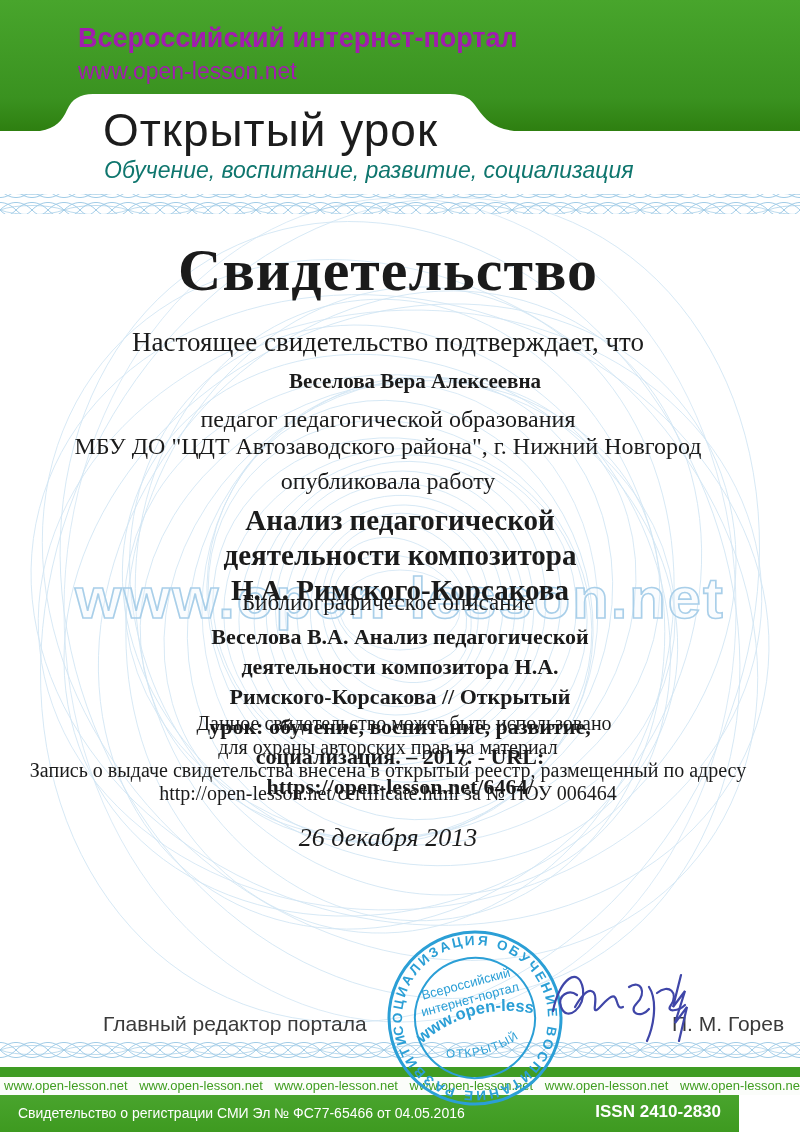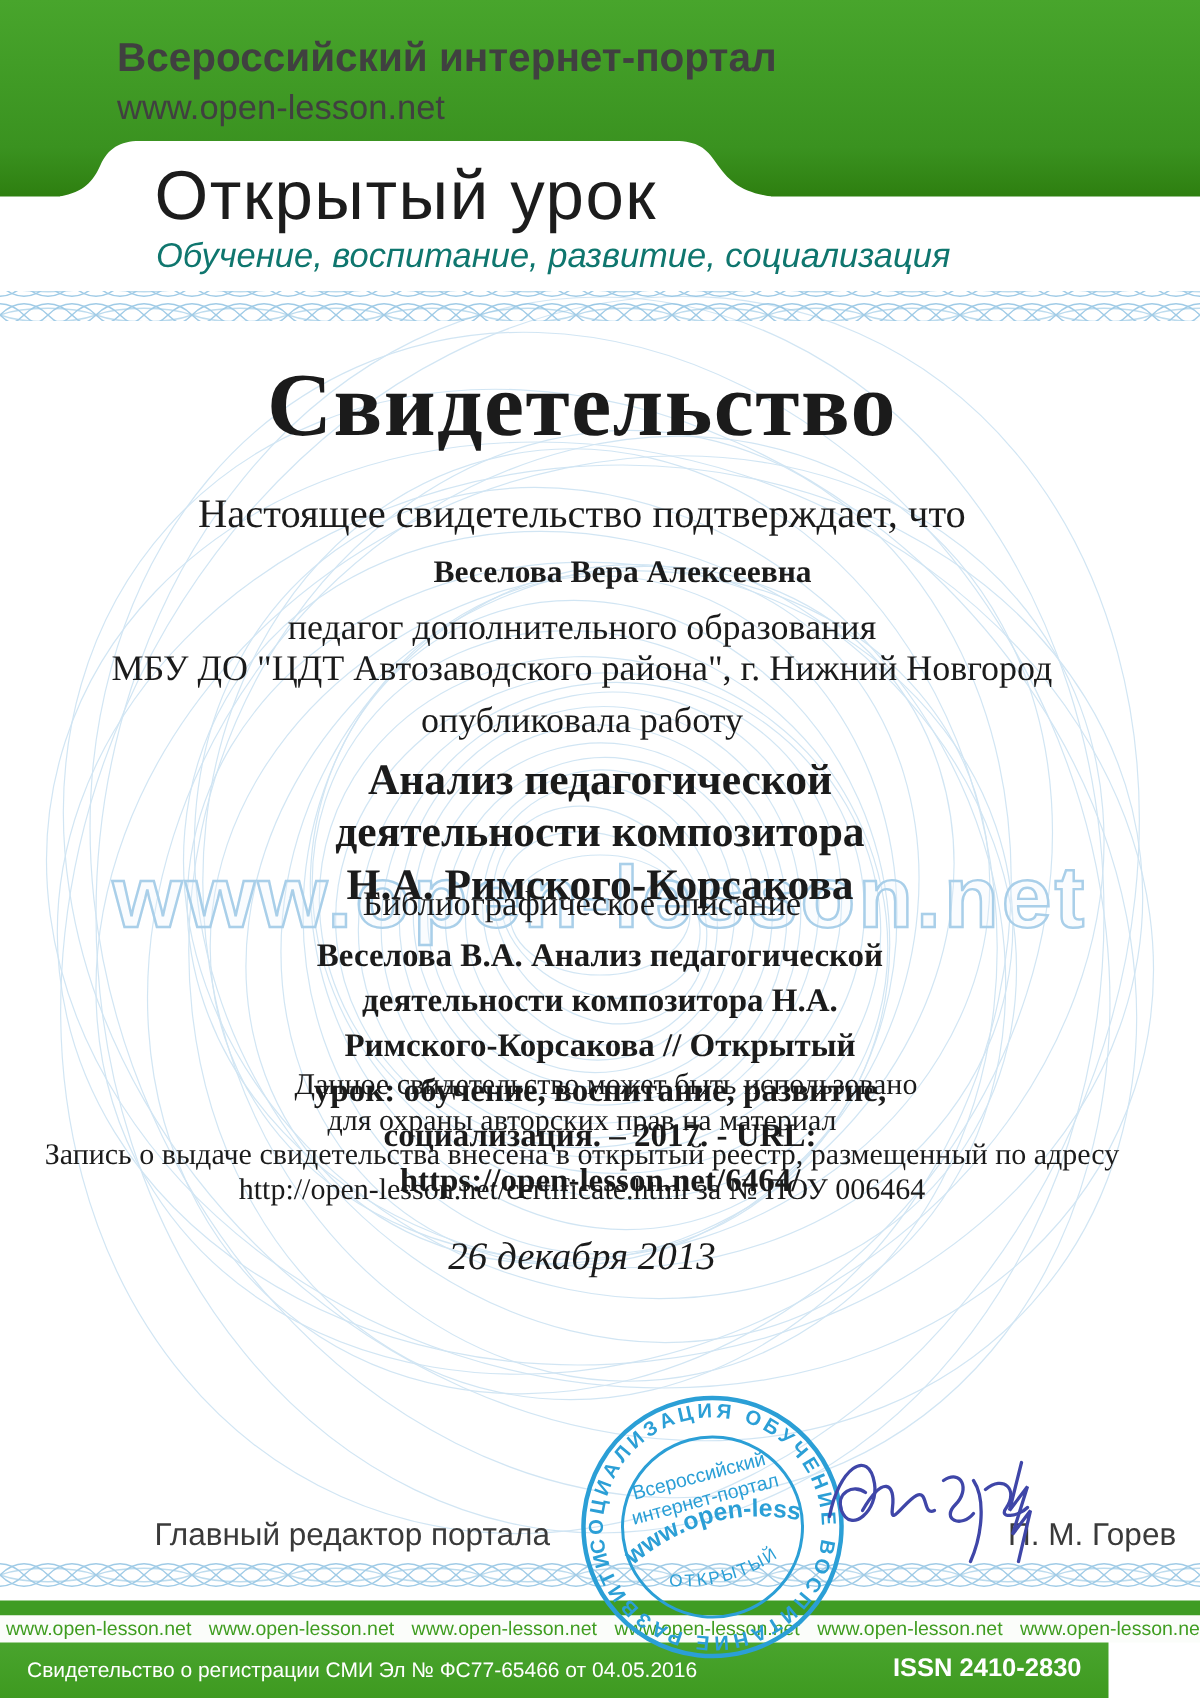--- a/index.html
+++ b/index.html
@@ -6,21 +6,21 @@
   #page{
     position:relative;width:800px;height:1132px;margin:0 auto;
     background:#ffffff;overflow:hidden;
     font-family:"Liberation Serif", serif;color:#1b1b1b;
   }
   
   #decor{position:absolute;left:0;top:0;z-index:1;}
   
   #header{position:absolute;left:0;top:0;width:800px;height:190px;z-index:3;}
   #header svg{position:absolute;left:0;top:0;}
-  .hdr-text{position:absolute;left:78px;top:22px;color:#404040;font-family:"Liberation Sans",sans-serif;}
+  .hdr-text{position:absolute;left:78px;top:22px;color:#a21caf;font-family:"Liberation Sans",sans-serif;}
   .hdr-title{font-size:27px;font-weight:bold;line-height:1.2;}
   .hdr-url{font-size:23px;font-weight:normal;margin-top:4px;}
   .tab-title{position:absolute;left:103px;top:103px;font-family:"Liberation Sans",sans-serif;
     font-size:46px;font-weight:500;color:#1c1c1c;letter-spacing:1px;}
   .tab-subtitle{position:absolute;left:104px;top:157px;font-family:"Liberation Sans",sans-serif;
     font-size:23px;font-style:italic;color:#0f766e;}
   
   .cline{position:absolute;left:0;width:776px;text-align:center;z-index:2;white-space:nowrap;}
   .cwrap{position:absolute;left:50%;transform:translateX(-50%);text-align:center;z-index:2;}
   #cert-title{top:236px;font-size:60px;font-weight:bold;letter-spacing:1px;}
@@ -131,21 +131,21 @@
       <div class="hdr-title">Всероссийский интернет-портал</div>
       <div class="hdr-url">www.open-lesson.net</div>
     </div>
     <div class="tab-title">Открытый урок</div>
     <div class="tab-subtitle">Обучение, воспитание, развитие, социализация</div>
   </div>
 
   <div id="cert-title" class="cline">Свидетельство</div>
   <div id="cert-intro" class="cline">Настоящее свидетельство подтверждает, что</div>
   <div id="cert-name" class="cline">Веселова Вера Алексеевна</div>
-  <div id="cert-role" class="cline">педагог дополнительного образования</div>
+  <div id="cert-role" class="cline">педагог педагогической образования</div>
   <div id="cert-org" class="cline">МБУ ДО "ЦДТ Автозаводского района", г. Нижний Новгород</div>
   <div id="cert-action" class="cline">опубликовала работу</div>
   <div id="cert-work" class="cwrap">Анализ педагогической деятельности композитора Н.А. Римского-Корсакова</div>
   <div id="bib-label" class="cline">Библиографическое описание</div>
   <div id="bib-text" class="cwrap">Веселова В.А. Анализ педагогической деятельности композитора Н.А. Римского-Корсакова // Открытый урок: обучение, воспитание, развитие, социализация. – 2017. - URL: https://open-lesson.net/6464/</div>
   <div id="usage1" class="cline">Данное свидетельство может быть использовано</div>
   <div id="usage2" class="cline">для охраны авторских прав на материал</div>
   <div id="reg1" class="cline">Запись о выдаче свидетельства внесена в открытый реестр, размещенный по адресу</div>
   <div id="reg2" class="cline">http://open-lesson.net/certificate.html за № ПОУ 006464</div>
   <div id="cert-date" class="cline">26 декабря 2013</div>

